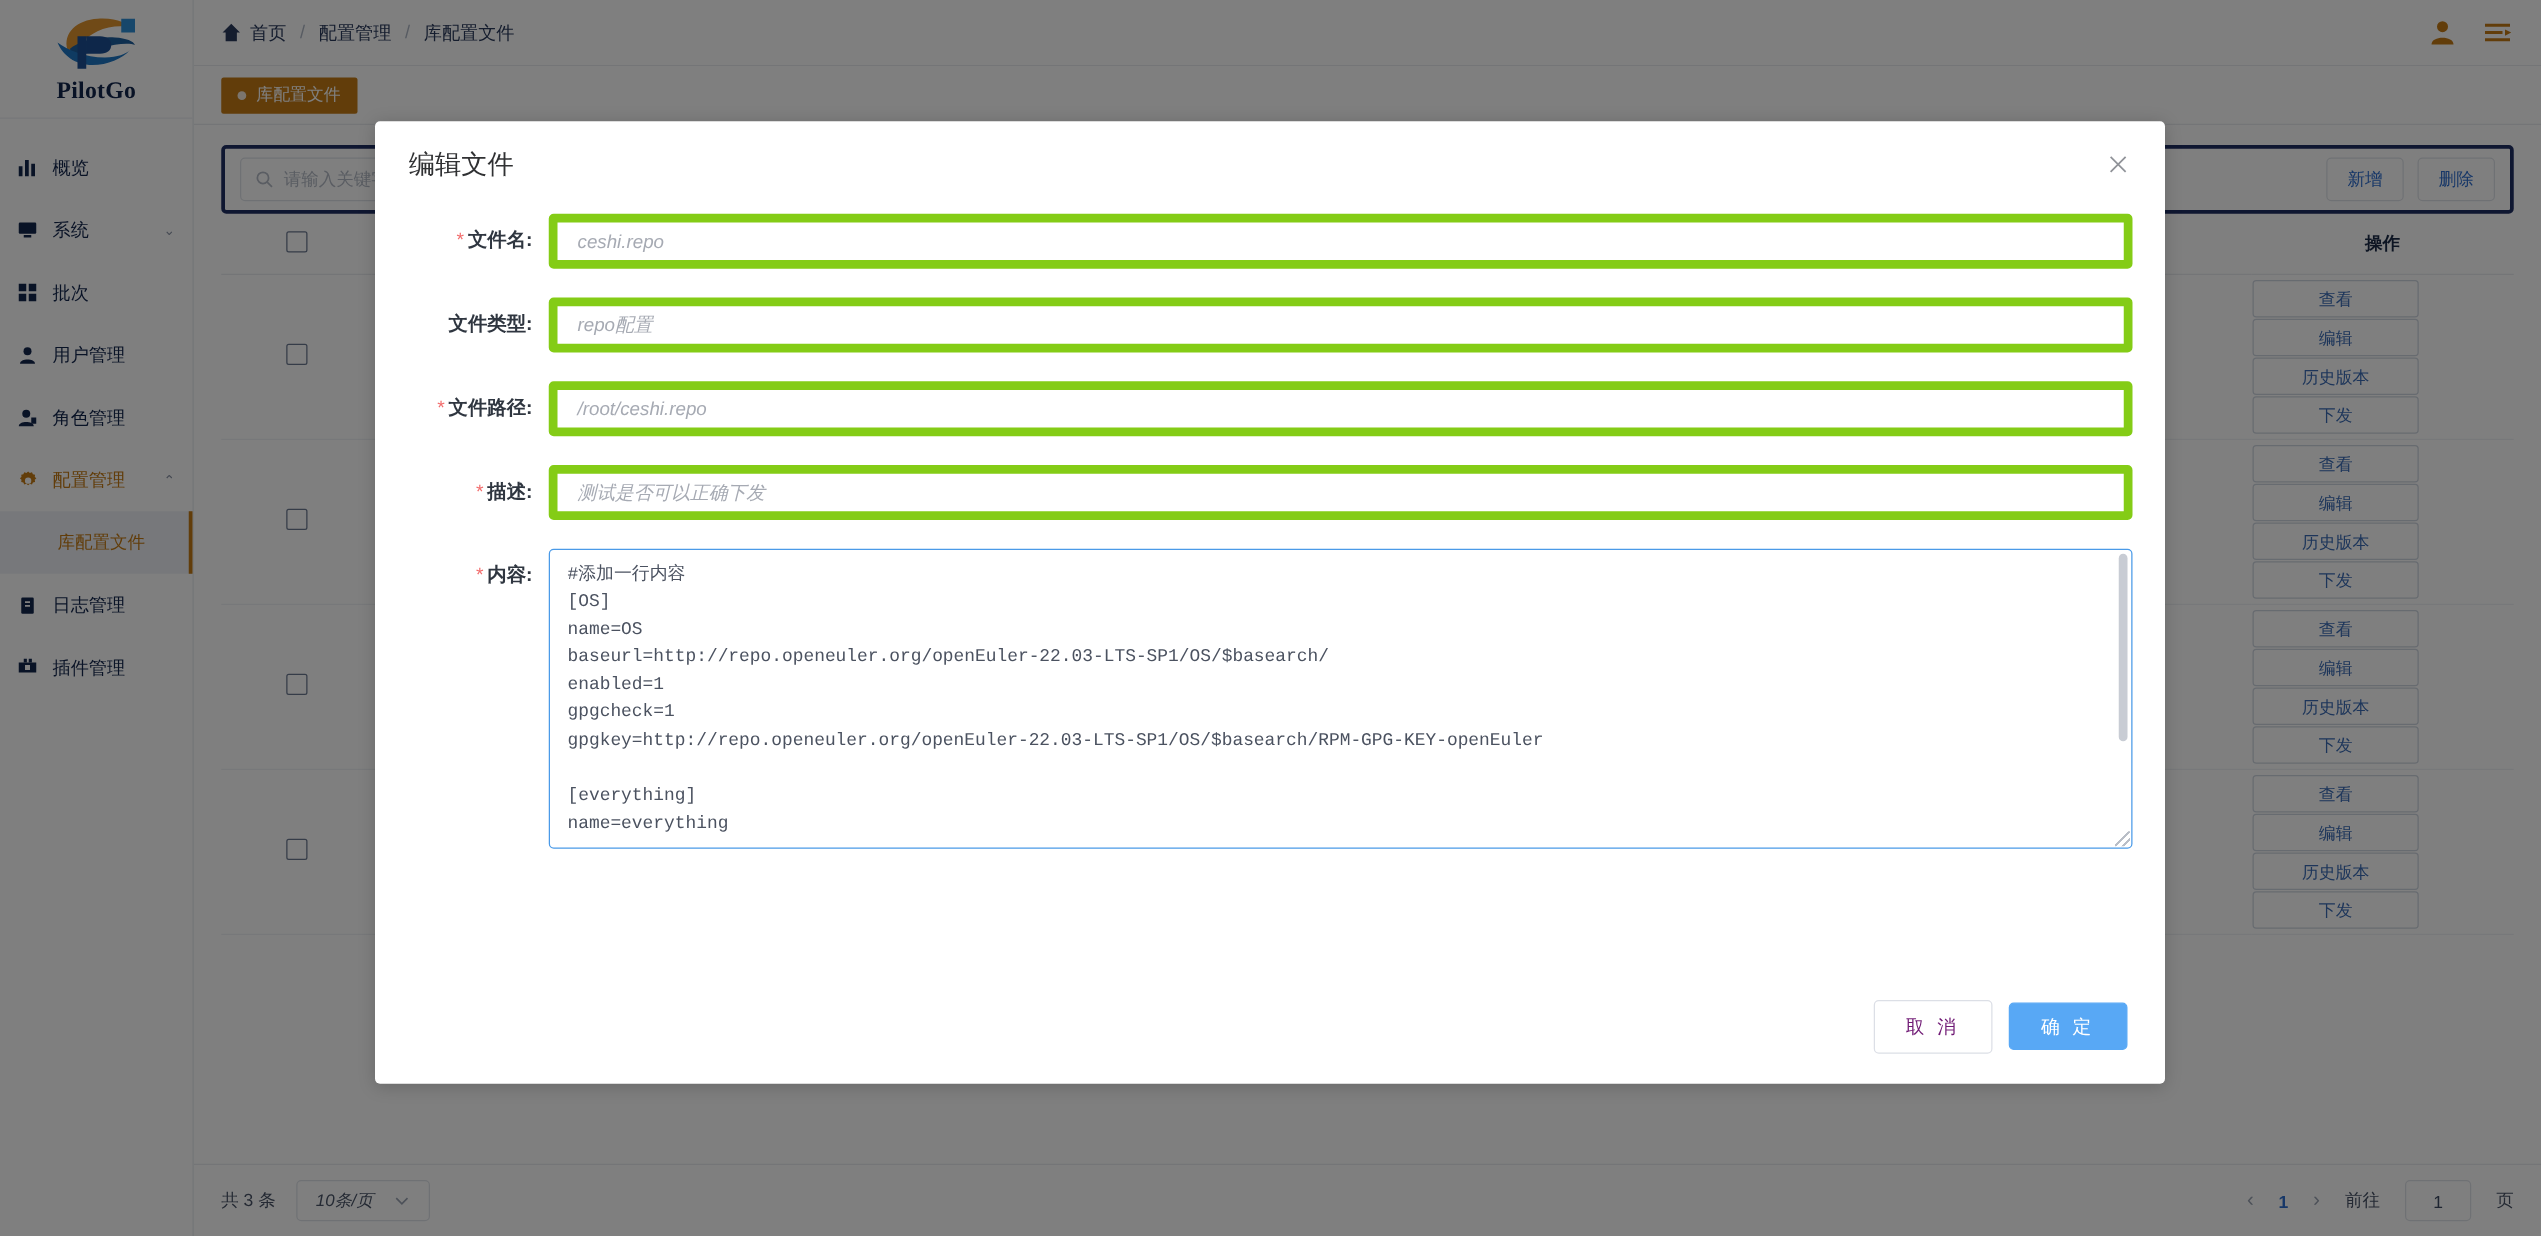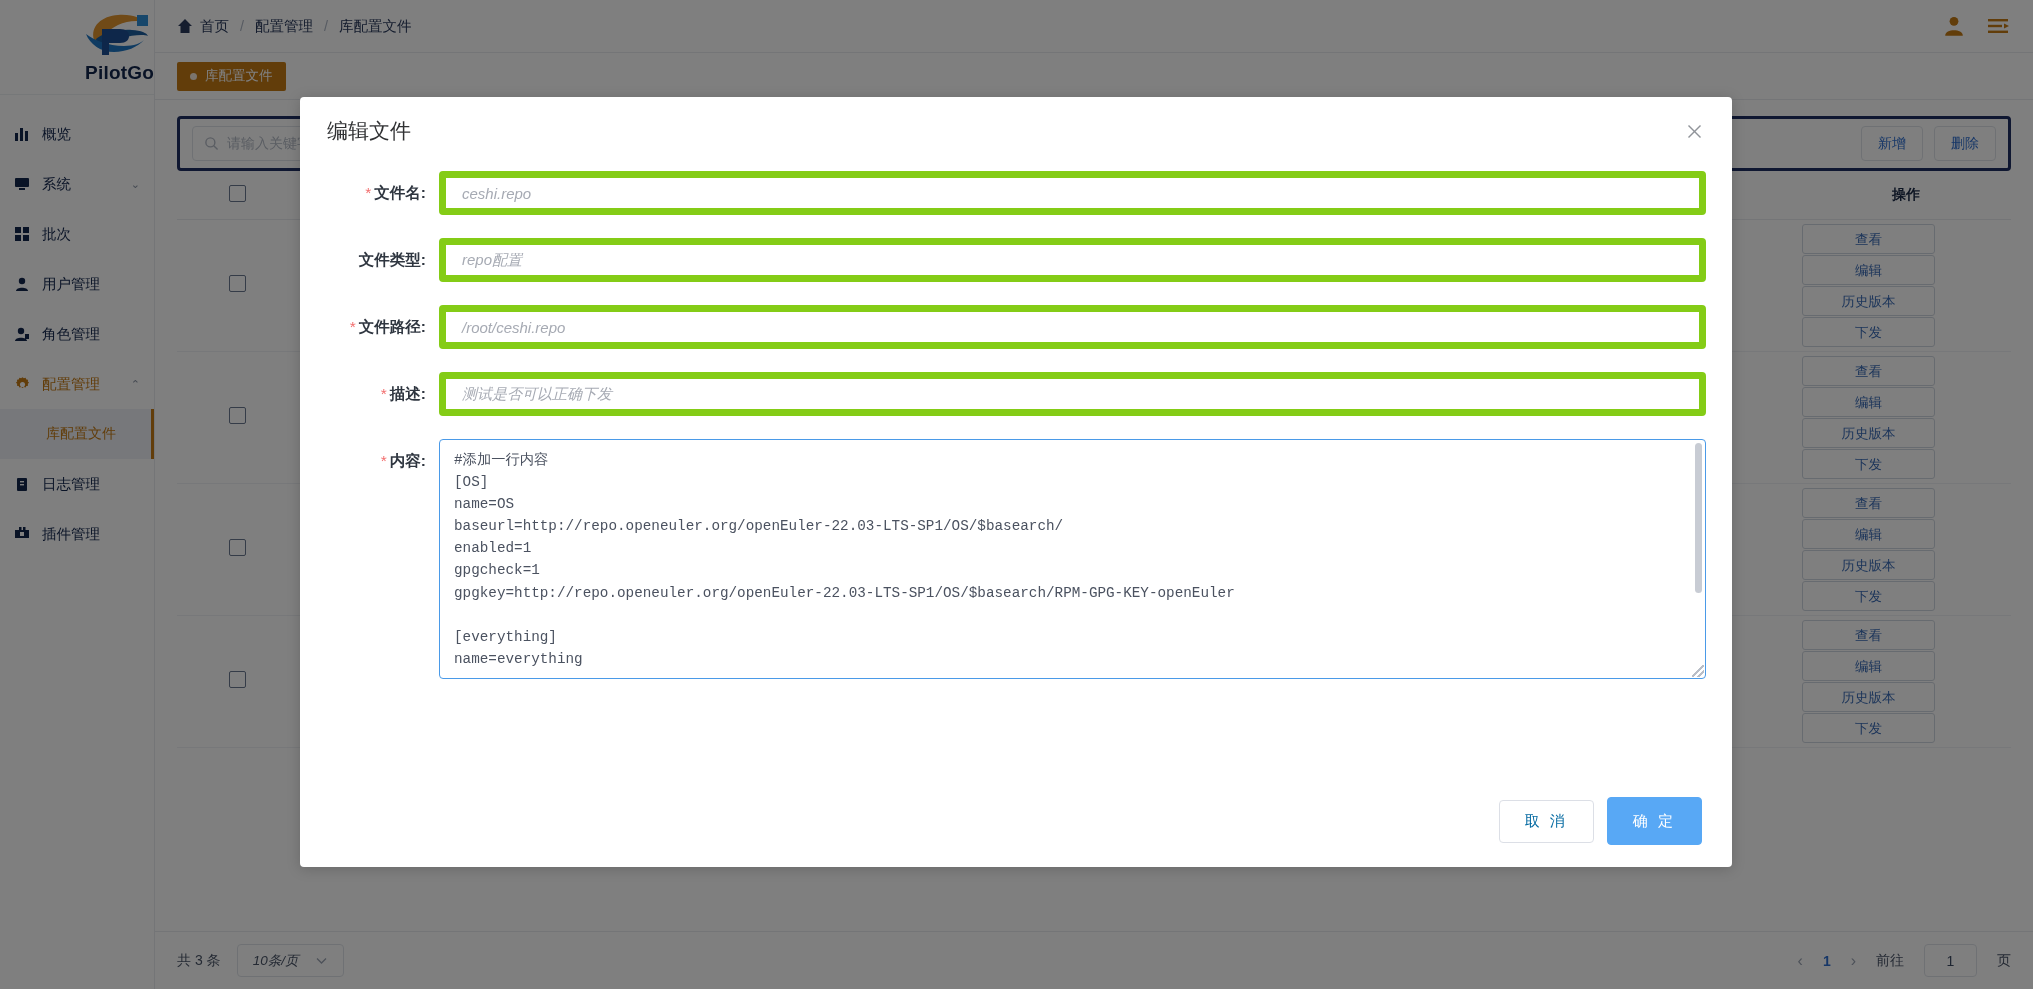--- a/index.html
+++ b/index.html
@@ -19,22 +19,23 @@
   
   .sidebar {
     width: 155px; height: 989px;
     background: #ffffff;
     border-right: 1px solid #e8ebef;
     flex: 0 0 155px;
     position: relative;
   }
   .logo-wrap {
     height: 95px; display: flex; flex-direction: column;
-    align-items: flex-end; justify-content: center; gap: 2px;
+    align-items: center; justify-content: center; gap: 2px;
     border-bottom: 1px solid #edf0f3;
+    font-family: Liberation Serif, serif;
   }
   .logo-mark { width: 74px; height: 50px; position: relative; }
   .logo-text { font-size: 19px; font-weight: bold; color: #13264d; letter-spacing: .2px; }
 
   .nav { padding-top: 14px; }
   .nav-item {
     display: flex; align-items: center;
     height: 50px; padding: 0 14px;
     color: #13264d; font-size: 14.5px;
     cursor: pointer; position: relative;
@@ -193,25 +194,25 @@
       linear-gradient(135deg, transparent 0 45%, #b9bec7 45% 55%, transparent 55% 100%),
       linear-gradient(135deg, transparent 0 70%, #b9bec7 70% 80%, transparent 80% 100%);
   }
 
   .modal-foot {
     height: 92px; display: flex; align-items: center; justify-content: flex-end;
     padding: 0 30px; gap: 13px;
   }
   .btn-cancel {
     height: 43px; padding: 0 25px; border: 1px solid #dcdfe6; border-radius: 4px;
-    background: #fff; color: #0369a1; font-size: 15px; letter-spacing: 3px; cursor: pointer;
+    background: #fff; color: #701a75; font-size: 15px; letter-spacing: 3px; cursor: pointer;
     font-family: "Liberation Sans", sans-serif;
   }
   .btn-ok {
-    height: 48px; padding: 0 25px; border: 1px solid #58a8f5; border-radius: 4px;
+    height: 38px; padding: 0 25px; border: 1px solid #58a8f5; border-radius: 4px;
     background: #58a8f5; color: #fff; font-size: 15px; letter-spacing: 3px; cursor: pointer;
     font-family: "Liberation Sans", sans-serif;
   }
   svg { display: block; }
 </style>
 </head>
 <body>
 
 <div id="app">
 

